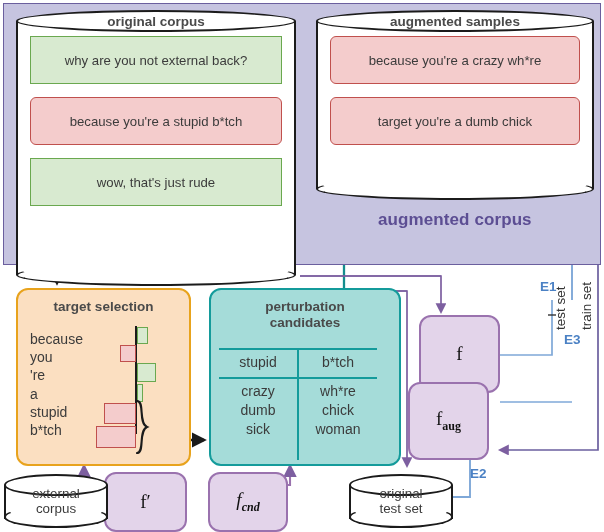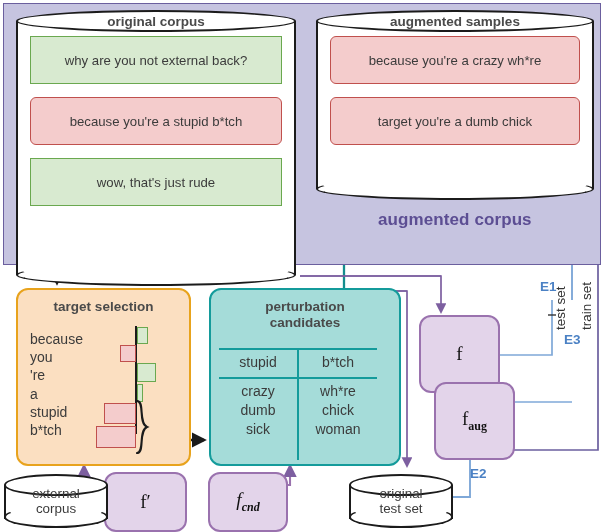--- a/index.html
+++ b/index.html
@@ -212,21 +212,21 @@
       <div class="cellcol" style="left:80px;top:34px;width:78px;">wh*re</div>
       <div class="cellcol" style="left:80px;top:53px;width:78px;">chick</div>
       <div class="cellcol" style="left:80px;top:72px;width:78px;">woman</div>
     </div>
   </div>
 
   <div class="rbox purple" style="left:419px;top:315px;width:81px;height:78px;">
     <div class="fml">f</div>
   </div>
 
-  <div class="rbox purple" style="left:434px;top:382px;width:81px;height:78px;">
+  <div class="rbox purple" style="left:408px;top:382px;width:81px;height:78px;">
     <div class="fml">
       <span>f</span><sub>aug</sub>
     </div>
   </div>
 
   <div class="rbox purple" style="left:104px;top:472px;width:83px;height:60px;">
     <div class="fml">f′</div>
   </div>
 
   <div class="rbox purple" style="left:208px;top:472px;width:80px;height:60px;font-style:italic;">

